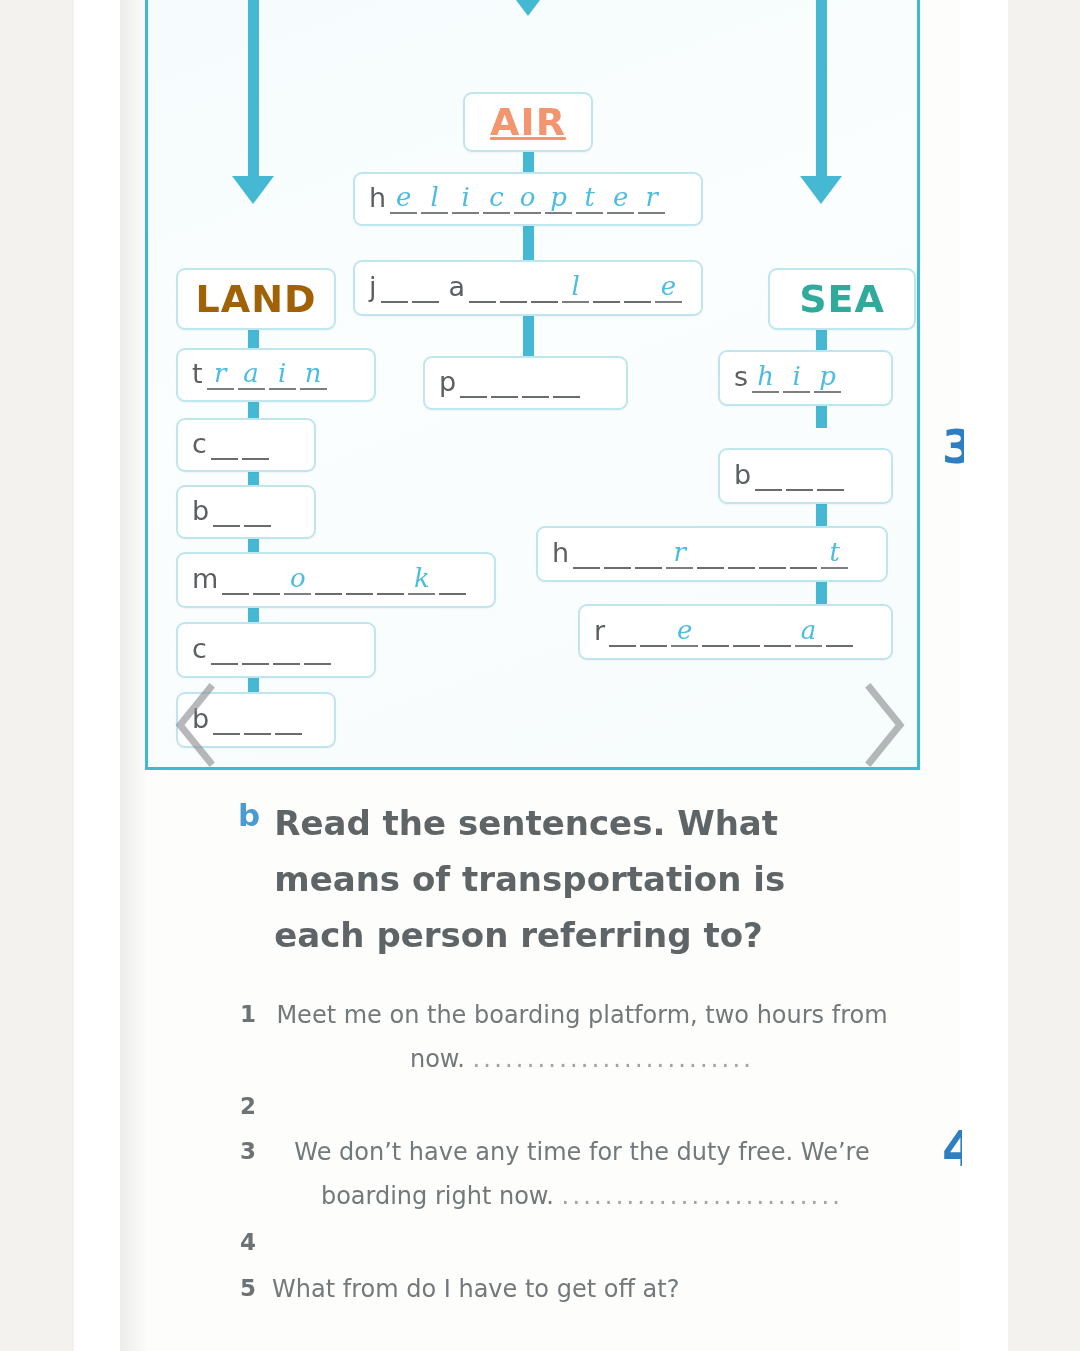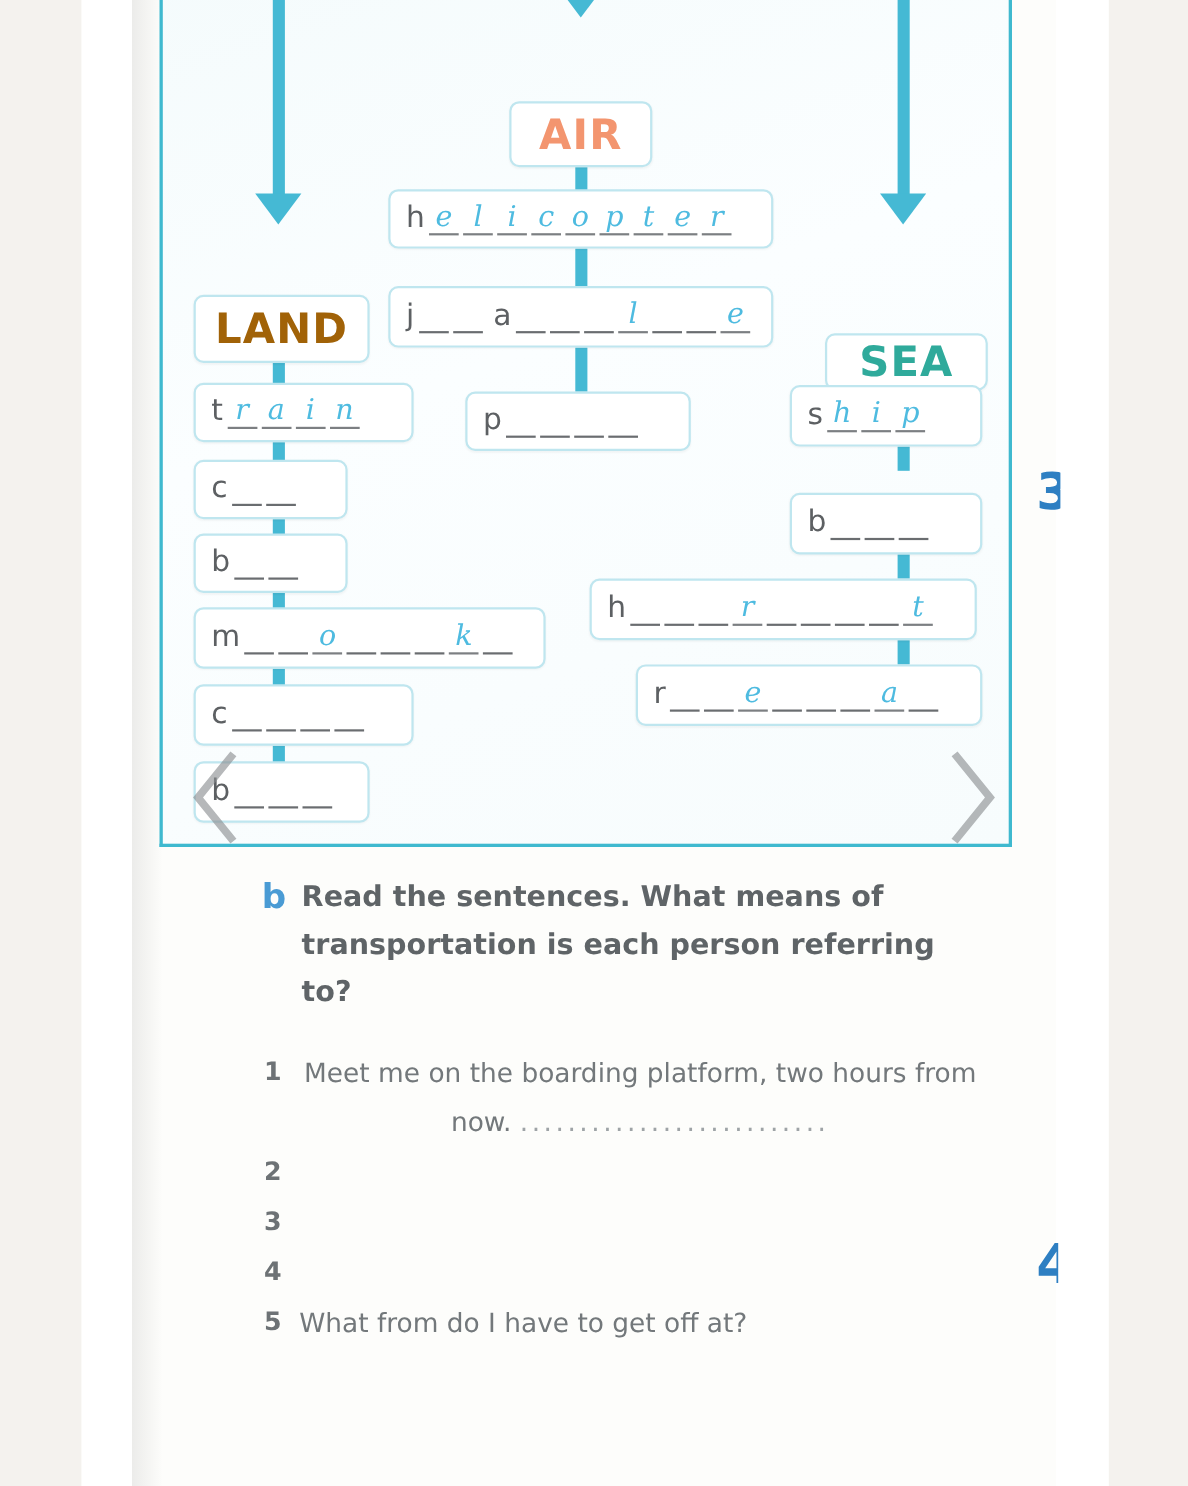--- a/index.html
+++ b/index.html
@@ -107,21 +107,21 @@
   }
   .cat-label {
     font-family: "DejaVu Sans", sans-serif;
     font-weight: 700;
     font-size: 38px;
     letter-spacing: 1px;
     line-height: 1;
   }
   .cat-label.land { color: #a16207; }
   .cat-label.sea  { color: #2faa9b; }
-  .cat-label.air  { color: #f3956f; }
+  .cat-label.air  { color: #f3956f; text-decoration: underline; }
 
   
   .word {
     display: flex;
     align-items: flex-end;
     white-space: nowrap;
     font-family: "DejaVu Sans", sans-serif;
     font-size: 27px;
     line-height: 1;
   }
@@ -196,21 +196,21 @@
   .ex-letter {
     color: #4a9bd4;
     font-family: "DejaVu Sans", sans-serif;
     font-weight: 700;
     font-size: 31px;
     line-height: 1.32;
   }
   .ex-head-text {
     font-family: "DejaVu Sans", sans-serif;
     font-weight: 700;
-    font-size: 26px;
+    font-size: 34px;
     line-height: 1.65;
     color: #5f6467;
     max-width: 600px;
   }
 
   .q-list { display: block; }
   .q-row {
     display: flex;
     align-items: flex-start;
     gap: 16px;
@@ -415,21 +415,21 @@
             <span class="lead">b</span>
             <span class="slot"></span>
             <span class="slot"></span>
             <span class="slot"></span>
           </span>
       </div>
 
       <div class="trunk" style="left:668px; top:-60px; height:300px;"></div>
       <div class="arrow-head" style="left:652px; top:236px;"></div>
 
-      <div class="wbox cat-box" style="left:602px; top:328px; width:148px; height:52px;margin-top:35px;">
+      <div class="wbox cat-box" style="left:620px; top:328px; width:148px; height:62px;">
         <span class="cat-label sea">SEA</span>
       </div>
 
       <div class="connector" style="left:668px; top:390px; height:22px;"></div>
 
       <div class="wbox" style="left:570px; top:410px; width:175px; height:56px;">
         <span class="word">
             <span class="lead">s</span>
             <span class="slot filled">
               <span class="ans">h</span>
@@ -510,20 +510,21 @@
           <span class="q-num">1</span>
           <span class="q-body"><span>Meet me on the boarding platform, two hours from now.</span> <span class="dots">..........................</span></span>
         </div>
 
         <div class="q-row">
           <span class="q-num">2</span>
         </div>
 
         <div class="q-row">
           <span class="q-num">3</span>
+          <span class="q-body"><span>We don’t have any time for the duty free. We’re boarding right now.</span> <span class="dots">..........................</span></span>
         </div>
 
         <div class="q-row">
           <span class="q-num">4</span>
         </div>
 
         <div class="q-row">
           <span class="q-num">5</span>
           <span class="q-body"><span>What from do I have to get off at?</span></span>
         </div>

